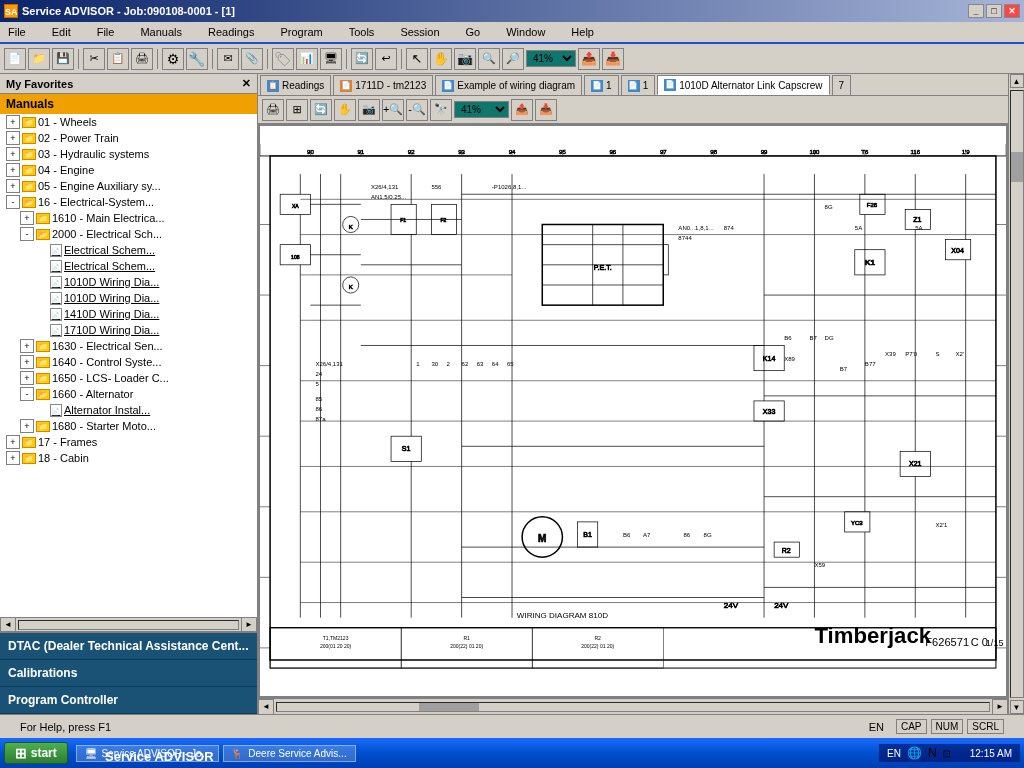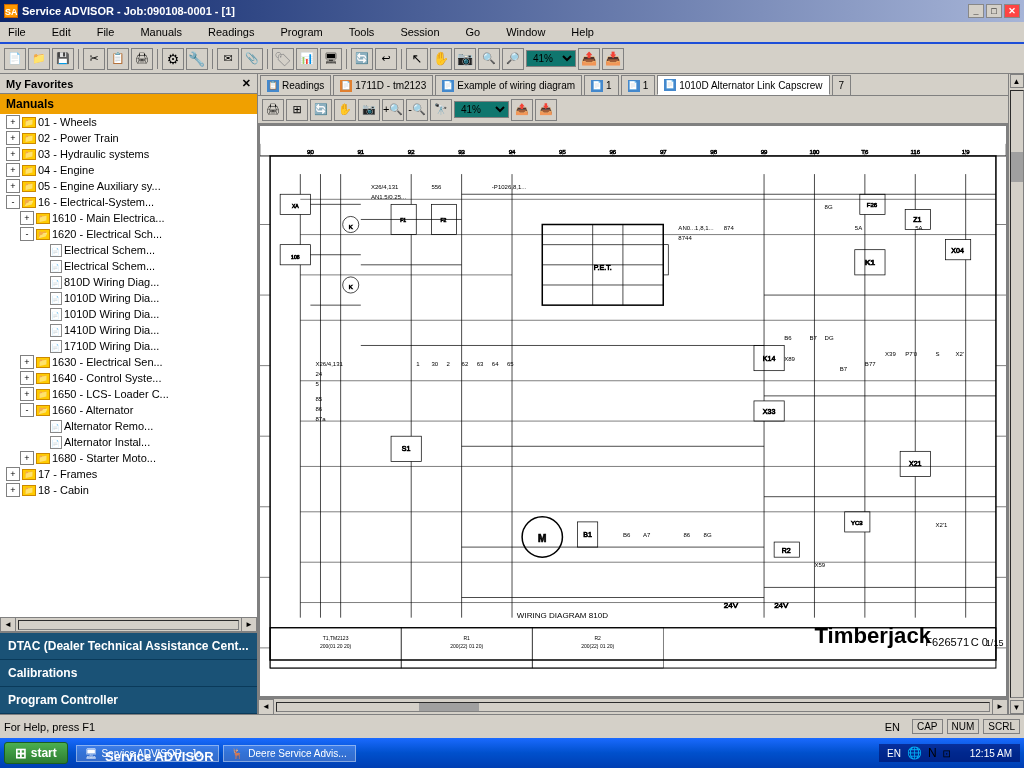--- a/index.html
+++ b/index.html
@@ -109,21 +109,21 @@
       white-space: nowrap;
       font-size: 11px;
     }
 
     .tree-expand { width: 14px; height: 14px; display: inline-flex; align-items: center; justify-content: center; font-size: 9px; border: 1px solid #808080; background: white; color: black; margin-right: 2px; cursor: pointer; flex-shrink: 0; }
     .tree-expand.empty { border: none; background: transparent; }
     .folder-icon { width: 14px; height: 11px; background: #ffcc00; border: 1px solid #cc8800; display: inline-block; margin-right: 2px; flex-shrink: 0; font-size: 8px; text-align: center; }
     .doc-icon { width: 12px; height: 13px; background: white; border: 1px solid #888; display: inline-block; margin-right: 2px; flex-shrink: 0; font-size: 7px; text-align: center; line-height: 13px; }
     .indent-1 { margin-left: 4px; }
     .indent-2 { margin-left: 18px; }
-    .indent-3 { margin-left: 32px; }
+    .indent-3 { margin-left: 32px; text-decoration: underline; }
 
     
     .nav-section {
       border-top: 2px solid #808080;
     }
     .nav-item {
       padding: 6px 8px;
       background: #1a5276;
       color: white;
       font-size: 12px;
@@ -206,21 +206,21 @@
     }
     .scroll-btn { width: 16px; height: 16px; background: #d4d0c8; border: 1px solid #808080; display: flex; align-items: center; justify-content: center; font-size: 8px; cursor: pointer; }
 
     
     .status-bar {
       background: #d4d0c8;
       height: 24px;
       display: flex;
       align-items: center;
       border-top: 1px solid #808080;
-      padding: 0 4px;
+      padding: 0 20px;
       font-size: 11px;
       justify-content: space-between;
     }
     .status-right { display: flex; gap: 4px; align-items: center; }
     .status-badge { background: #d4d0c8; border: 1px solid #808080; padding: 1px 4px; font-size: 10px; }
 
     
     .taskbar {
       background: linear-gradient(to bottom, #1a6aff 0%, #0050cc 50%, #003eb3 100%);
       height: 30px;
@@ -427,40 +427,35 @@
 
           <div class="tree-item indent-2">
             <span class="tree-expand">+</span>
             <span class="folder-icon">📁</span>
             <span>1610 - Main Electrica...</span>
           </div>
 
           <div class="tree-item indent-2">
             <span class="tree-expand">-</span>
             <span class="folder-icon">📂</span>
-            <span>1620 - Electrical Sch...</span>
+            <span>2000 - Electrical Sch...</span>
           </div>
 
           <div class="tree-item indent-3">
             <span class="tree-expand empty"> </span>
             <span class="doc-icon">📄</span>
             <span>Electrical Schem...</span>
           </div>
 
           <div class="tree-item indent-3">
             <span class="tree-expand empty"> </span>
             <span class="doc-icon">📄</span>
             <span>Electrical Schem...</span>
           </div>
 
-          <div class="tree-item indent-3">
-            <span class="tree-expand empty"> </span>
-            <span class="doc-icon">📄</span>
-            <span>810D Wiring Diag...</span>
-          </div>
 
           <div class="tree-item indent-3">
             <span class="tree-expand empty"> </span>
             <span class="doc-icon">📄</span>
             <span>1010D Wiring Dia...</span>
           </div>
 
           <div class="tree-item indent-3">
             <span class="tree-expand empty"> </span>
             <span class="doc-icon">📄</span>
@@ -497,25 +492,20 @@
             <span class="folder-icon">📁</span>
             <span>1650 - LCS- Loader C...</span>
           </div>
 
           <div class="tree-item indent-2">
             <span class="tree-expand">-</span>
             <span class="folder-icon">📂</span>
             <span>1660 - Alternator</span>
           </div>
 
-          <div class="tree-item indent-3">
-            <span class="tree-expand empty"> </span>
-            <span class="doc-icon">📄</span>
-            <span>Alternator Remo...</span>
-          </div>
 
           <div class="tree-item indent-3">
             <span class="tree-expand empty"> </span>
             <span class="doc-icon">📄</span>
             <span>Alternator Instal...</span>
           </div>
 
           <div class="tree-item indent-2">
             <span class="tree-expand">+</span>
             <span class="folder-icon">📁</span>

